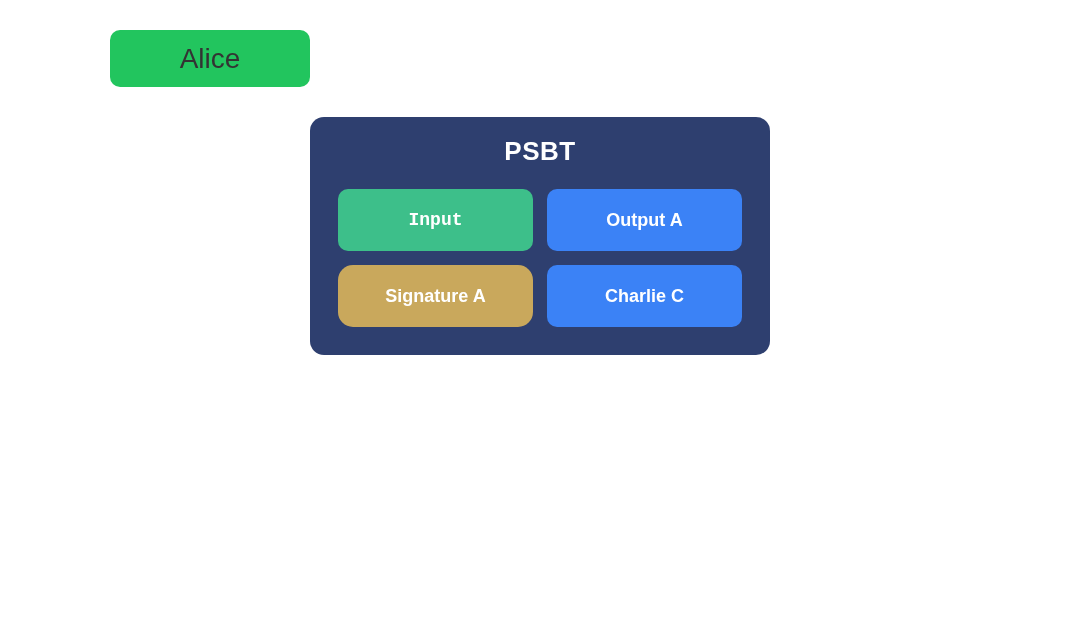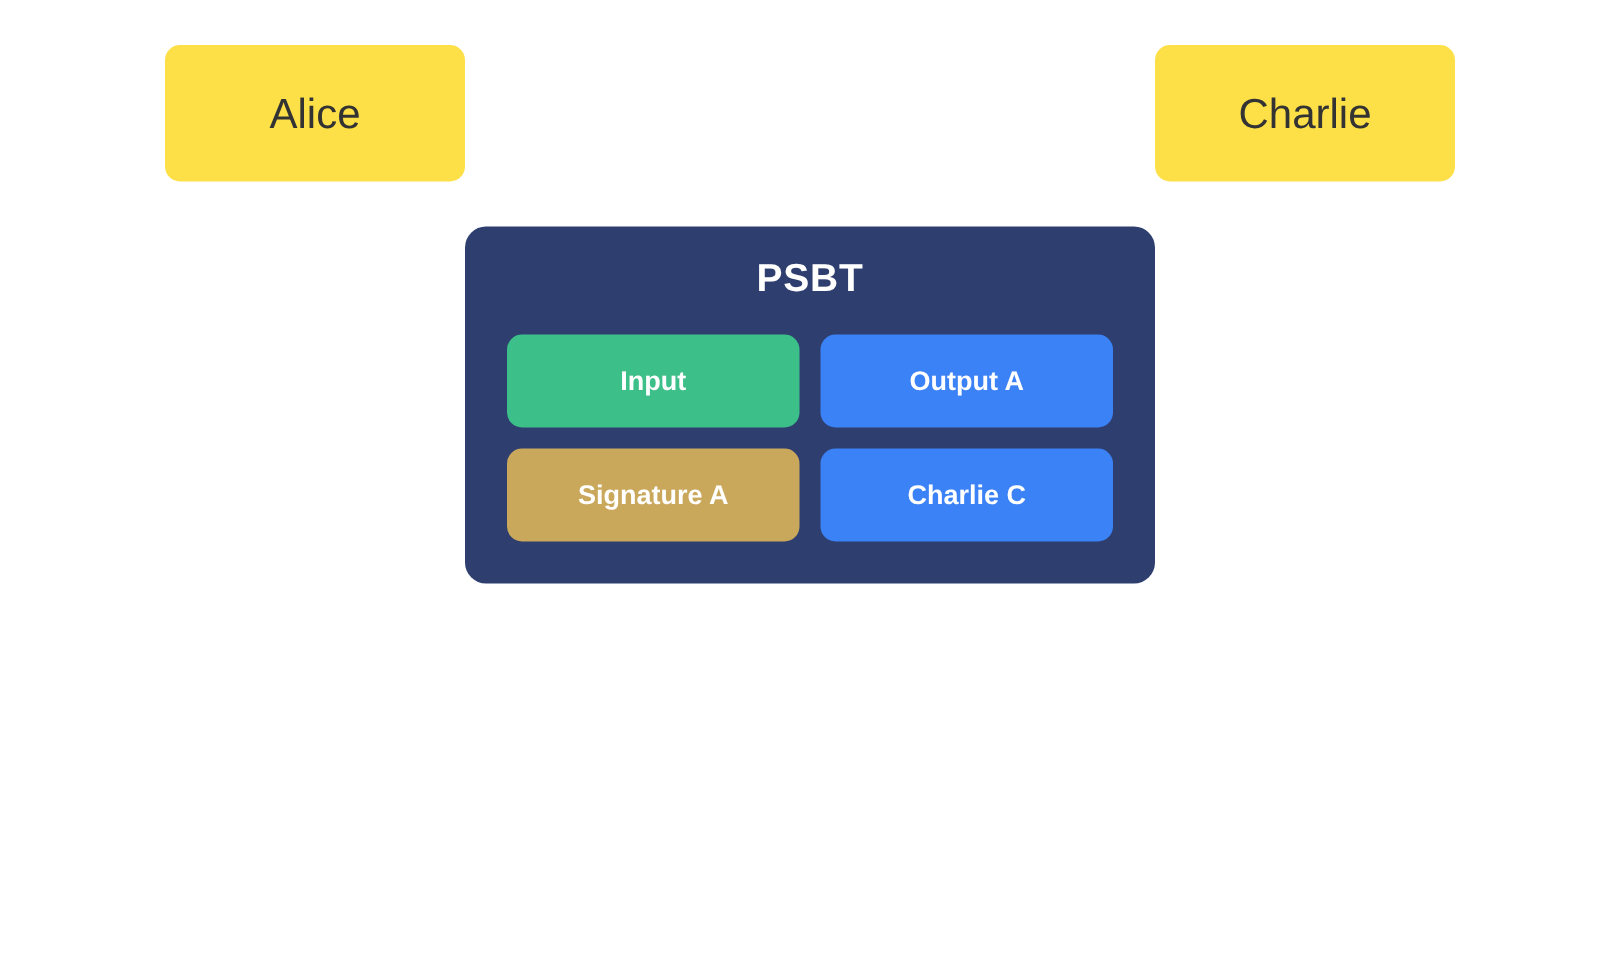--- a/index.html
+++ b/index.html
@@ -24,24 +24,24 @@
       display: flex;
       flex-direction: row;
       justify-content: space-between;
       align-items: center;
       width: 860px;
       margin-top: 30px;
       margin-bottom: 30px;
     }
 
     .person-card {
-      background: #fde047;
+      background: #22c55e;
       border-radius: 10px;
       width: 200px;
-      height: 91px;
+      height: 57px;
       display: flex;
       align-items: center;
       justify-content: center;
     }
 
     .person-card span {
       font-size: 28px;
       font-weight: 500;
       color: #333333;
     }
@@ -80,39 +80,38 @@
     }
 
     .psbt-item span {
       font-size: 18px;
       font-weight: 600;
       color: #ffffff;
     }
 
     .item-input {
       background: #3dbf8a;
+      font-family: Liberation Mono, monospace;
     }
 
     .item-output {
       background: #3b82f6;
     }
 
     .item-signature {
       background: #c9a85c;
+      border-radius: 15px;
     }
   </style>
 </head>
 <body>
 
 <div class="top-row">
   <div class="person-card">
     <span>Alice</span>
-  </div>
-  <div class="person-card">
-    <span>Charlie</span>
   </div>
 </div>
 
 <div class="psbt-container">
   <div class="psbt-title">PSBT</div>
   <div class="psbt-grid">
     <div class="psbt-item item-input">
       <span>Input</span>
     </div>
     <div class="psbt-item item-output">

